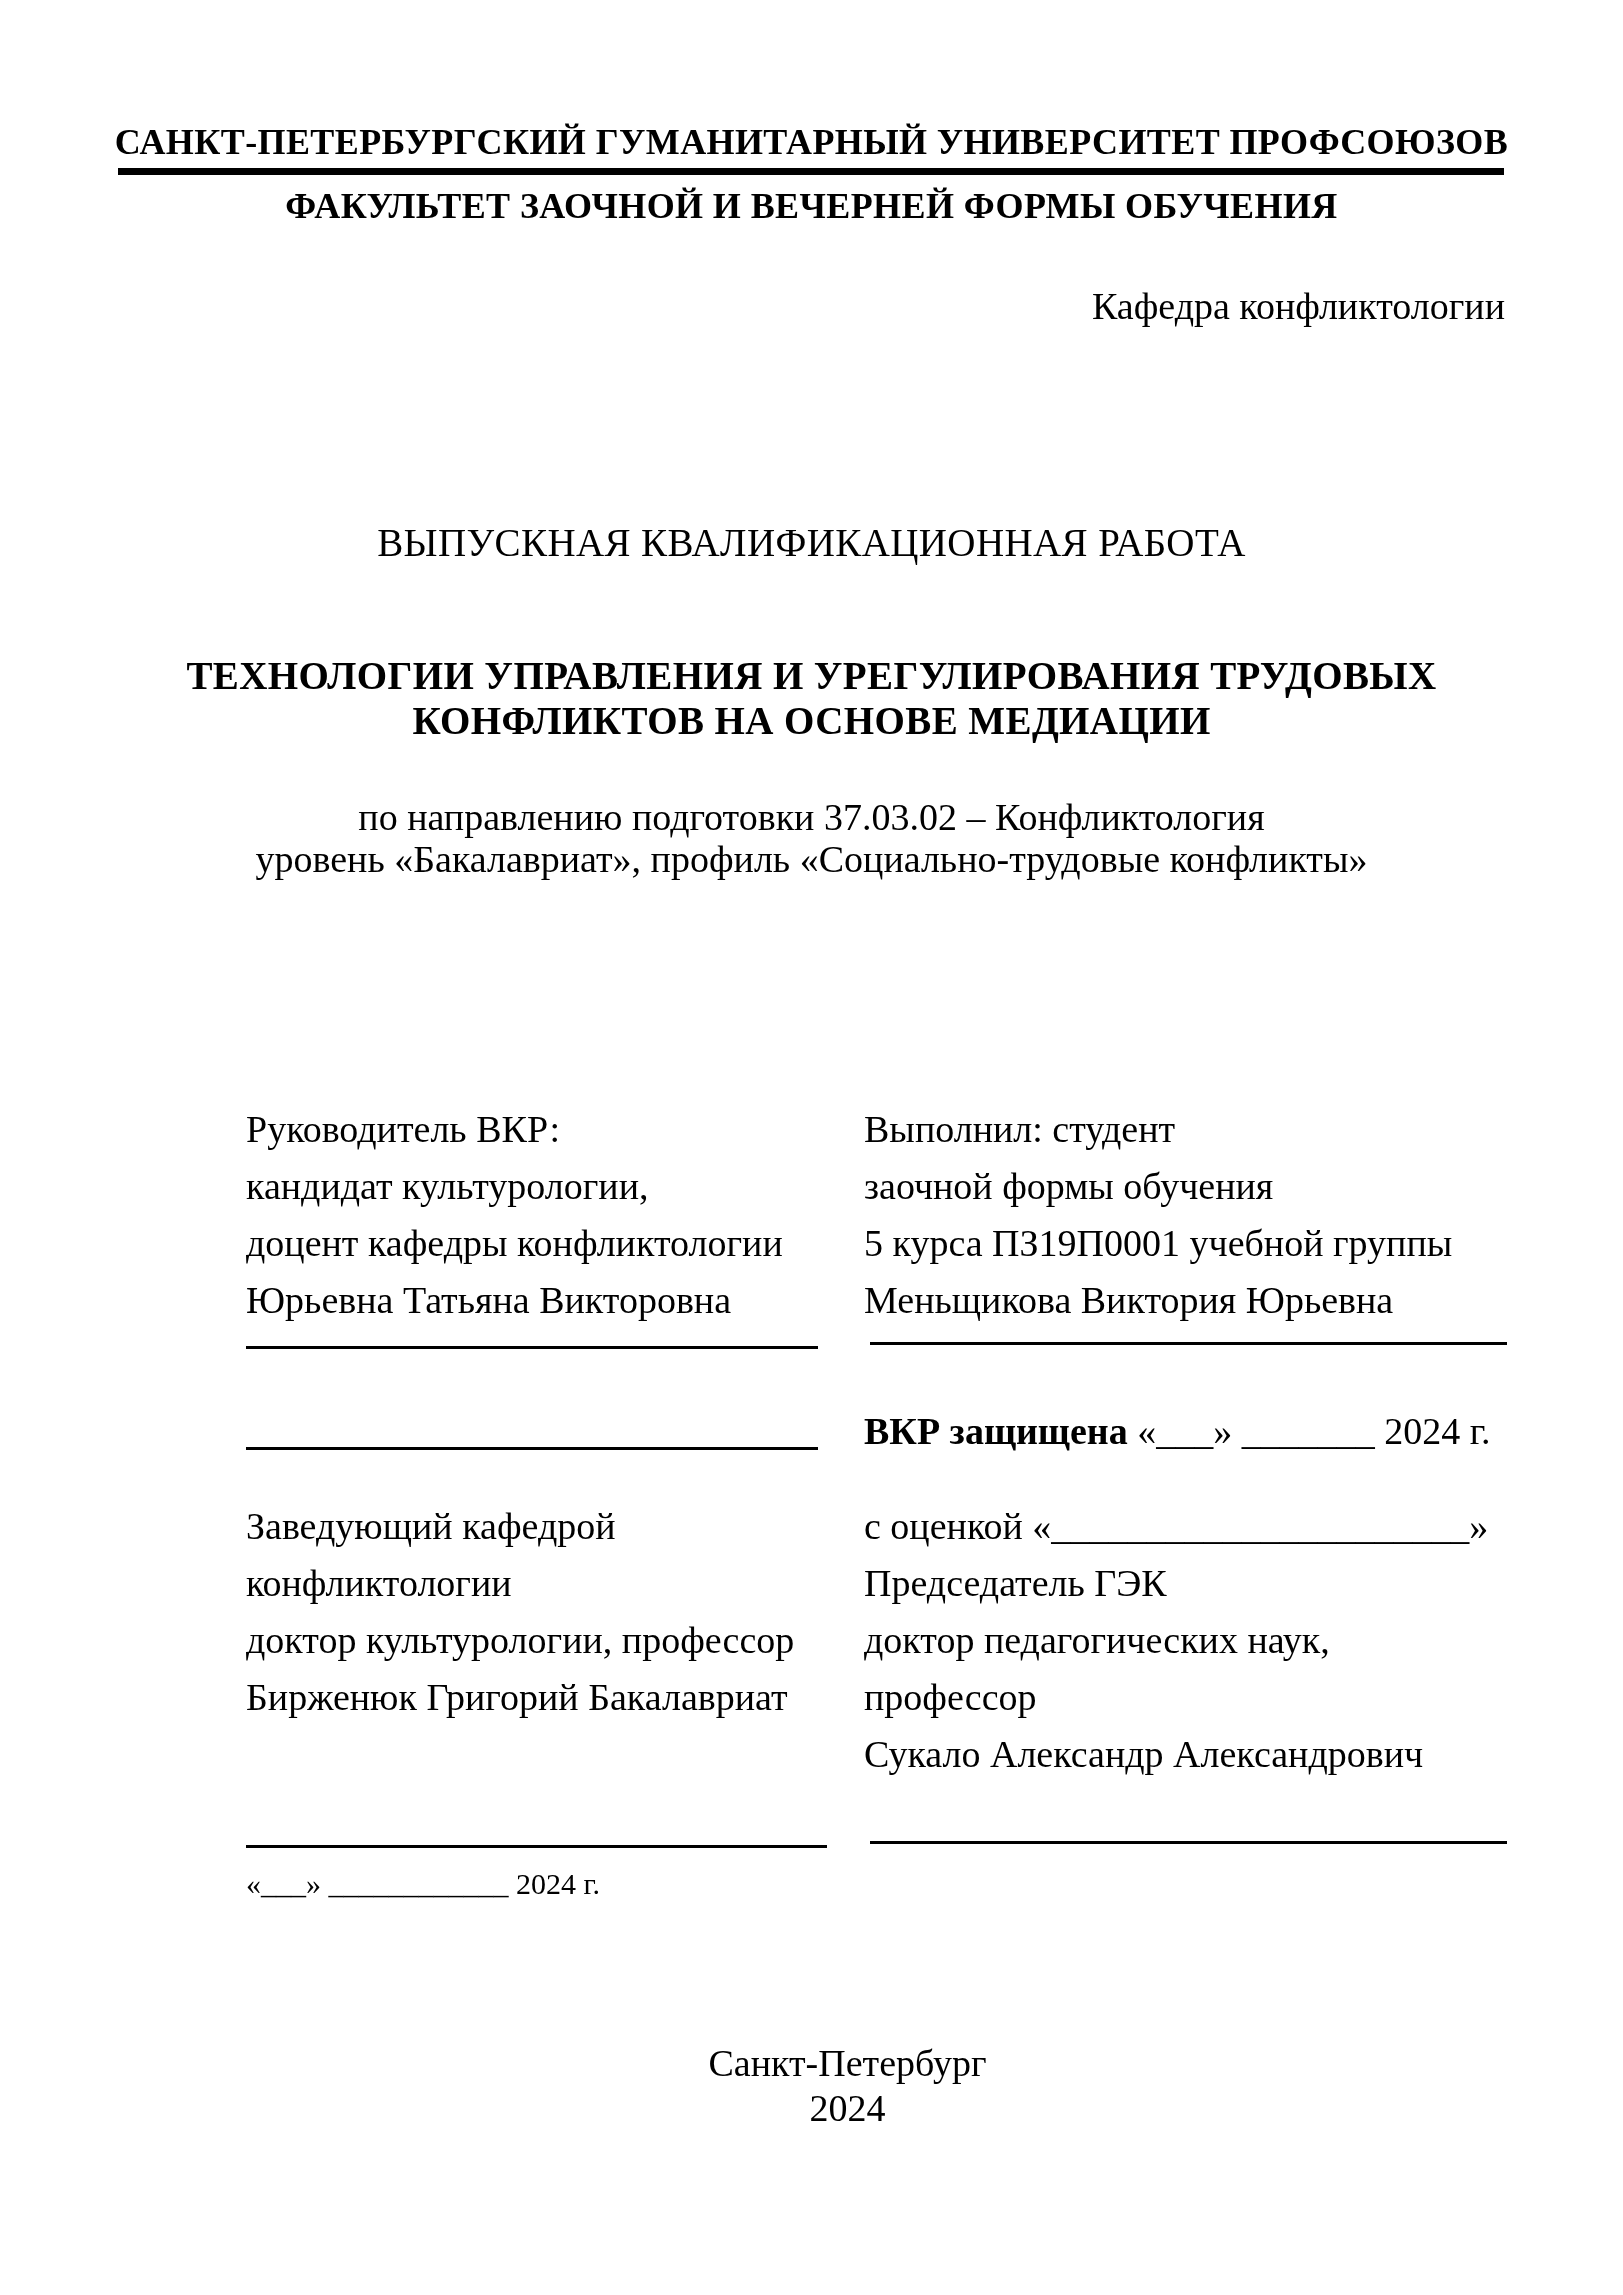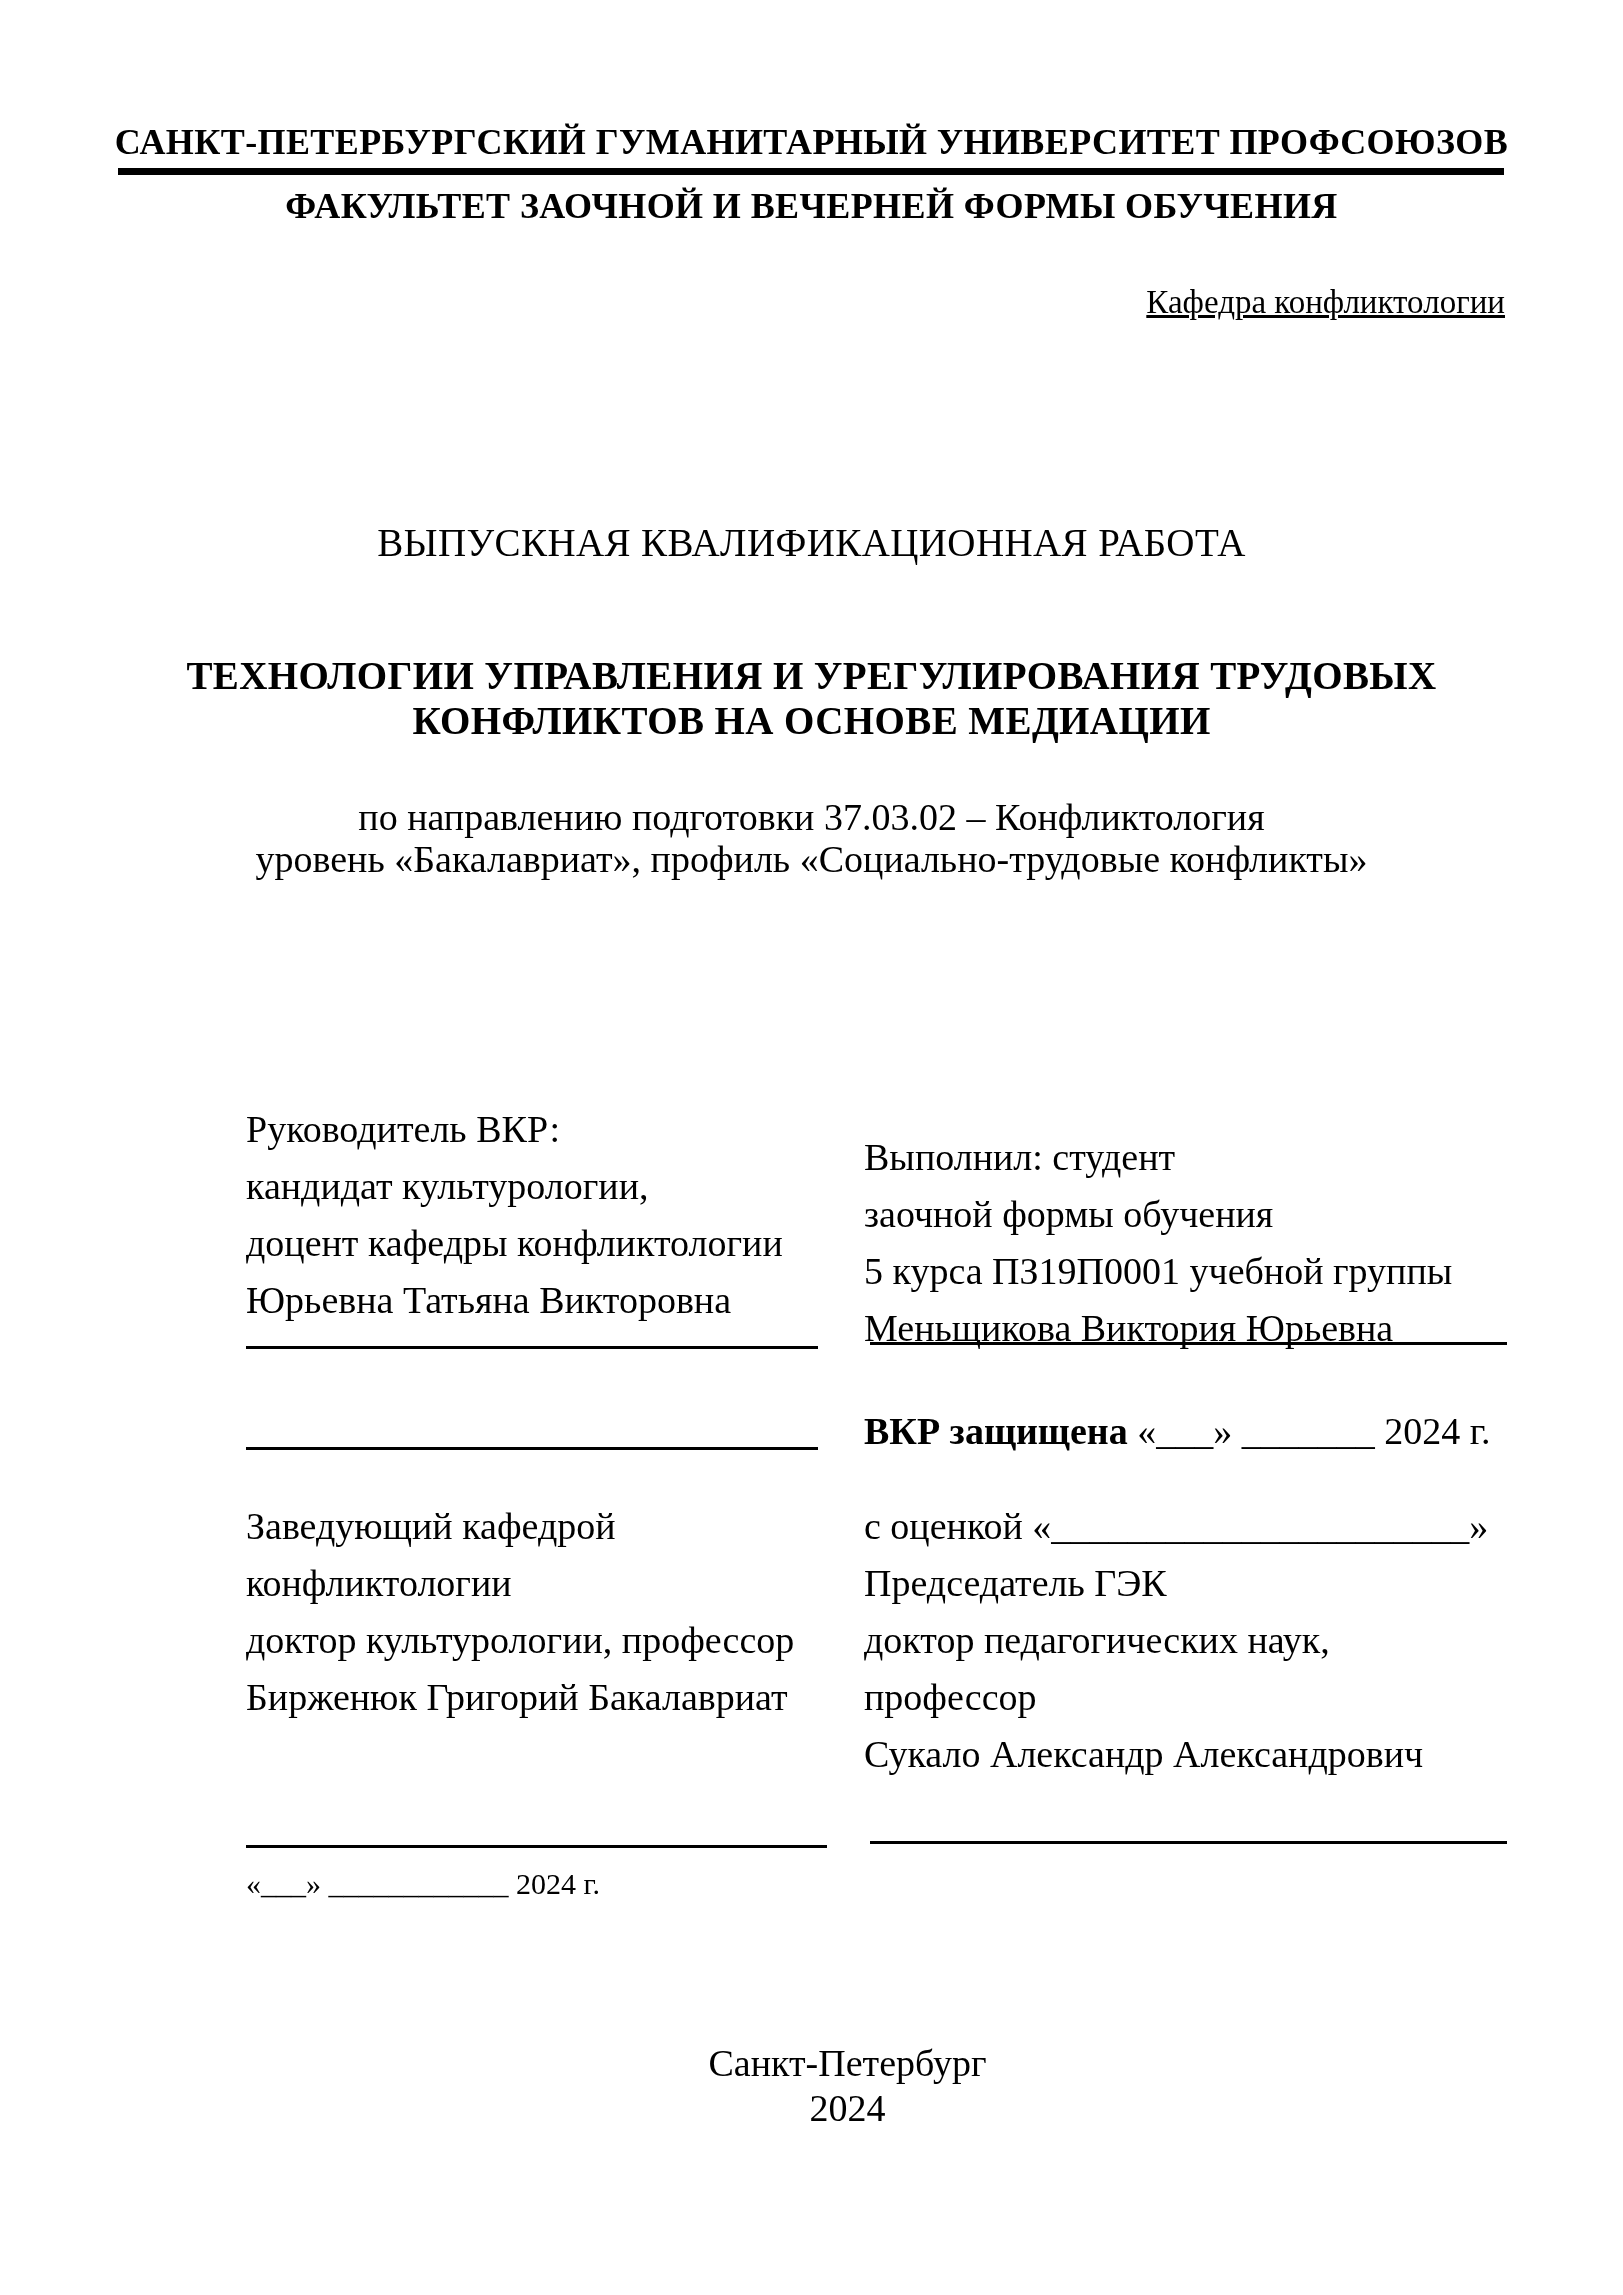--- a/index.html
+++ b/index.html
@@ -61,42 +61,42 @@
 <body>
 
 <div class="page">
 
   <div class="abs center hdr" style="top:121px;">САНКТ-ПЕТЕРБУРГСКИЙ ГУМАНИТАРНЫЙ УНИВЕРСИТЕТ ПРОФСОЮЗОВ</div>
 
   <div class="abs rule" style="top:168px; left:118px; width:1386px; height:7px;"></div>
 
   <div class="abs center hdr" style="top:185px;">ФАКУЛЬТЕТ ЗАОЧНОЙ И ВЕЧЕРНЕЙ ФОРМЫ ОБУЧЕНИЯ</div>
 
-  <div class="abs" style="top:284px; right:118px; font-size:33px; white-space:nowrap;text-decoration:underline;">Кафедра конфликтологии</div>
+  <div class="abs" style="top:284px; right:118px; font-size:38px; white-space:nowrap;">Кафедра конфликтологии</div>
 
   <div class="abs center" style="top:520px; font-size:39px; font-weight:normal; letter-spacing:0.4px; white-space:nowrap;">ВЫПУСКНАЯ КВАЛИФИКАЦИОННАЯ РАБОТА</div>
 
   <div class="abs center title-block" style="top:653px;">
     <div>ТЕХНОЛОГИИ УПРАВЛЕНИЯ И УРЕГУЛИРОВАНИЯ ТРУДОВЫХ</div>
     <div>КОНФЛИКТОВ НА ОСНОВЕ МЕДИАЦИИ</div>
   </div>
 
   <div class="abs center subtitle-block" style="top:796px;">
     <div>по направлению подготовки 37.03.02 – Конфликтология</div>
     <div>уровень «Бакалавриат», профиль «Социально-трудовые конфликты»</div>
   </div>
 
   <div class="abs body-text" style="top:1101px; left:246px;">
     <div>Руководитель ВКР:</div>
     <div>кандидат культурологии,</div>
     <div>доцент кафедры конфликтологии</div>
     <div>Юрьевна Татьяна Викторовна</div>
   </div>
 
-  <div class="abs body-text" style="top:1101px; left:864px;margin-top:28px;">
+  <div class="abs body-text" style="top:1101px; left:864px;">
     <div>Выполнил: студент</div>
     <div>заочной формы обучения</div>
     <div>5 курса ПЗ19П0001 учебной группы</div>
     <div>Меньщикова Виктория Юрьевна</div>
   </div>
 
   <div class="abs sig-line" style="top:1346px; left:246px; width:572px;"></div>
   <div class="abs sig-line" style="top:1342px; left:870px; width:637px;"></div>
 
   <div class="abs sig-line" style="top:1447px; left:246px; width:572px;"></div>

